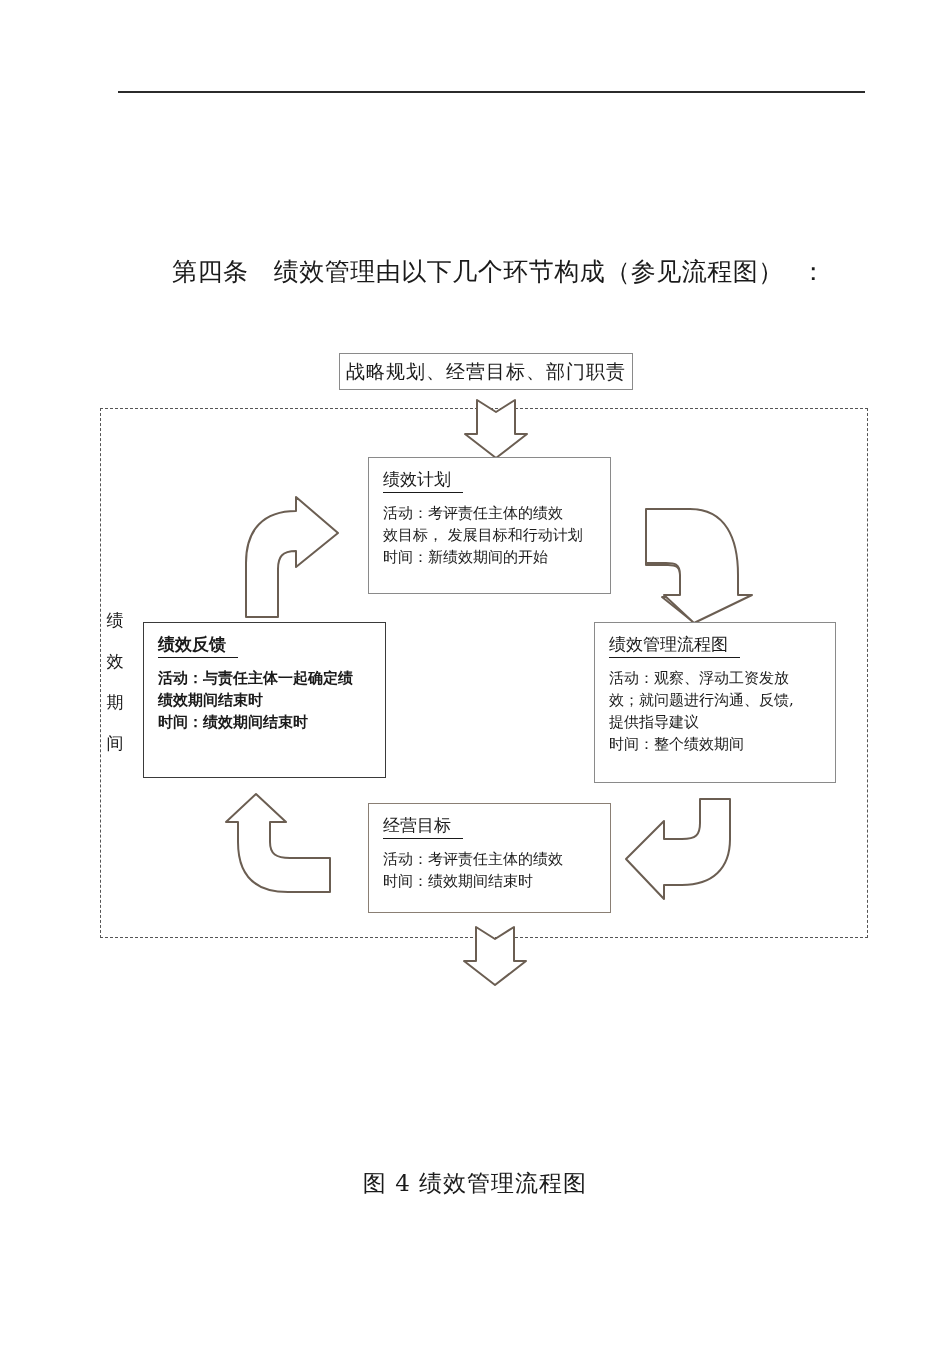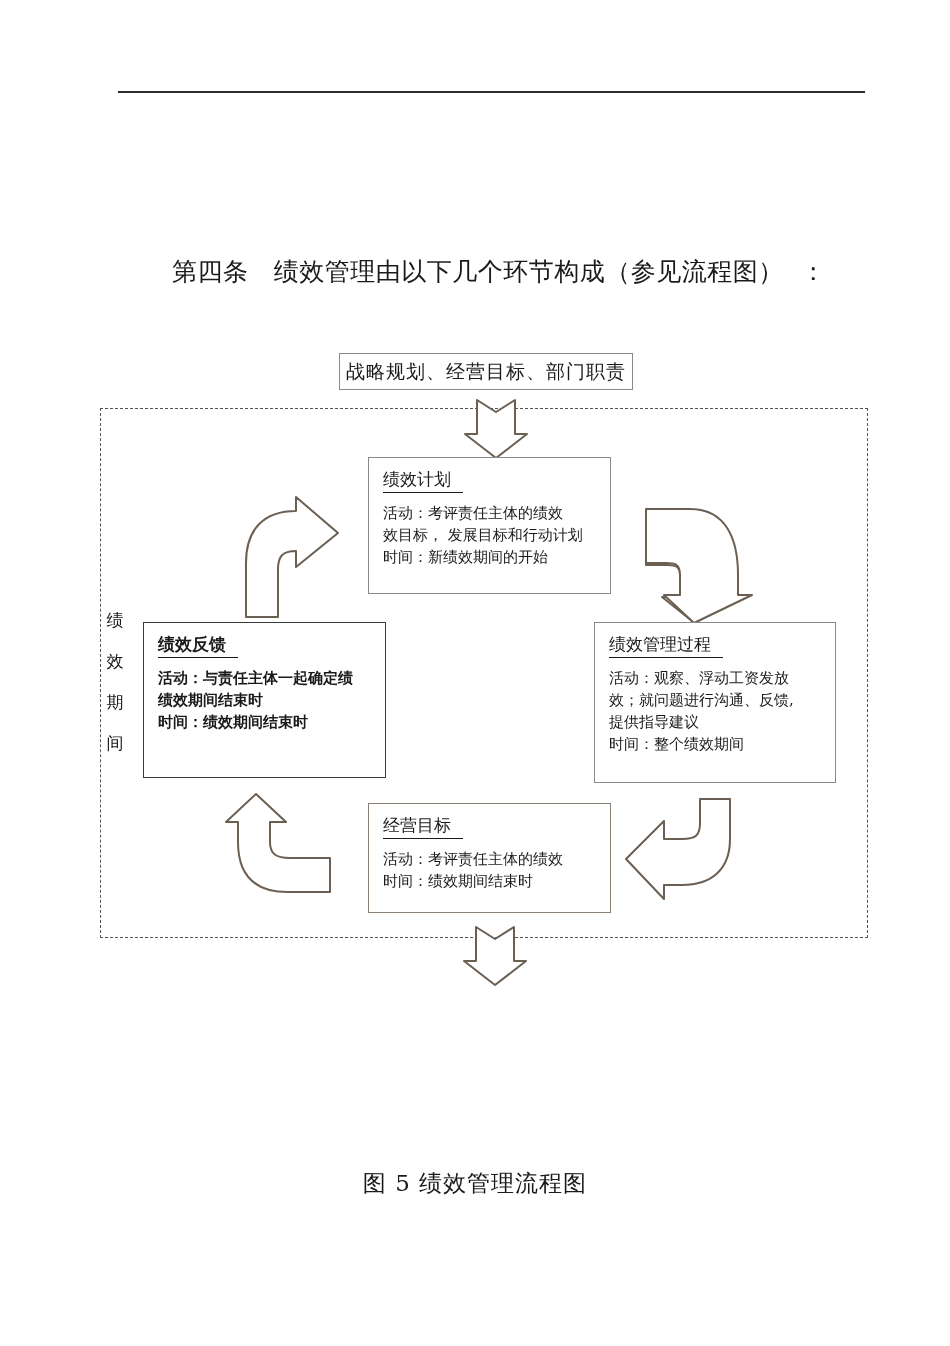--- a/index.html
+++ b/index.html
@@ -225,21 +225,21 @@
     </svg>
 
     <div class="node" id="node-plan">
       <div class="node-title">绩效计划</div>
       <div class="node-line">活动：考评责任主体的绩效</div>
       <div class="node-line">效目标， 发展目标和行动计划</div>
       <div class="node-line">时间：新绩效期间的开始</div>
     </div>
 
     <div class="node" id="node-execute">
-      <div class="node-title">绩效管理过程</div>
+      <div class="node-title">绩效管理流程图</div>
       <div class="node-line">活动：观察、浮动工资发放</div>
       <div class="node-line">效；就问题进行沟通、反馈,</div>
       <div class="node-line">提供指导建议</div>
       <div class="node-line">时间：整个绩效期间</div>
     </div>
 
     <div class="node warm" id="node-appraise">
       <div class="node-title">经营目标</div>
       <div class="node-line">活动：考评责任主体的绩效</div>
       <div class="node-line">时间：绩效期间结束时</div>
@@ -248,15 +248,15 @@
     <div class="node dark" id="node-feedback">
       <div class="node-title">绩效反馈</div>
       <div class="node-line">活动：与责任主体一起确定绩</div>
       <div class="node-line">绩效期间结束时</div>
       <div class="node-line">时间：绩效期间结束时</div>
     </div>
 
 
   </div>
 
-  <div class="figure-caption">图 5 绩效管理流程图</div>
+  <div class="figure-caption">图 4 绩效管理流程图</div>
 
 </div>
 
 </body></html>

